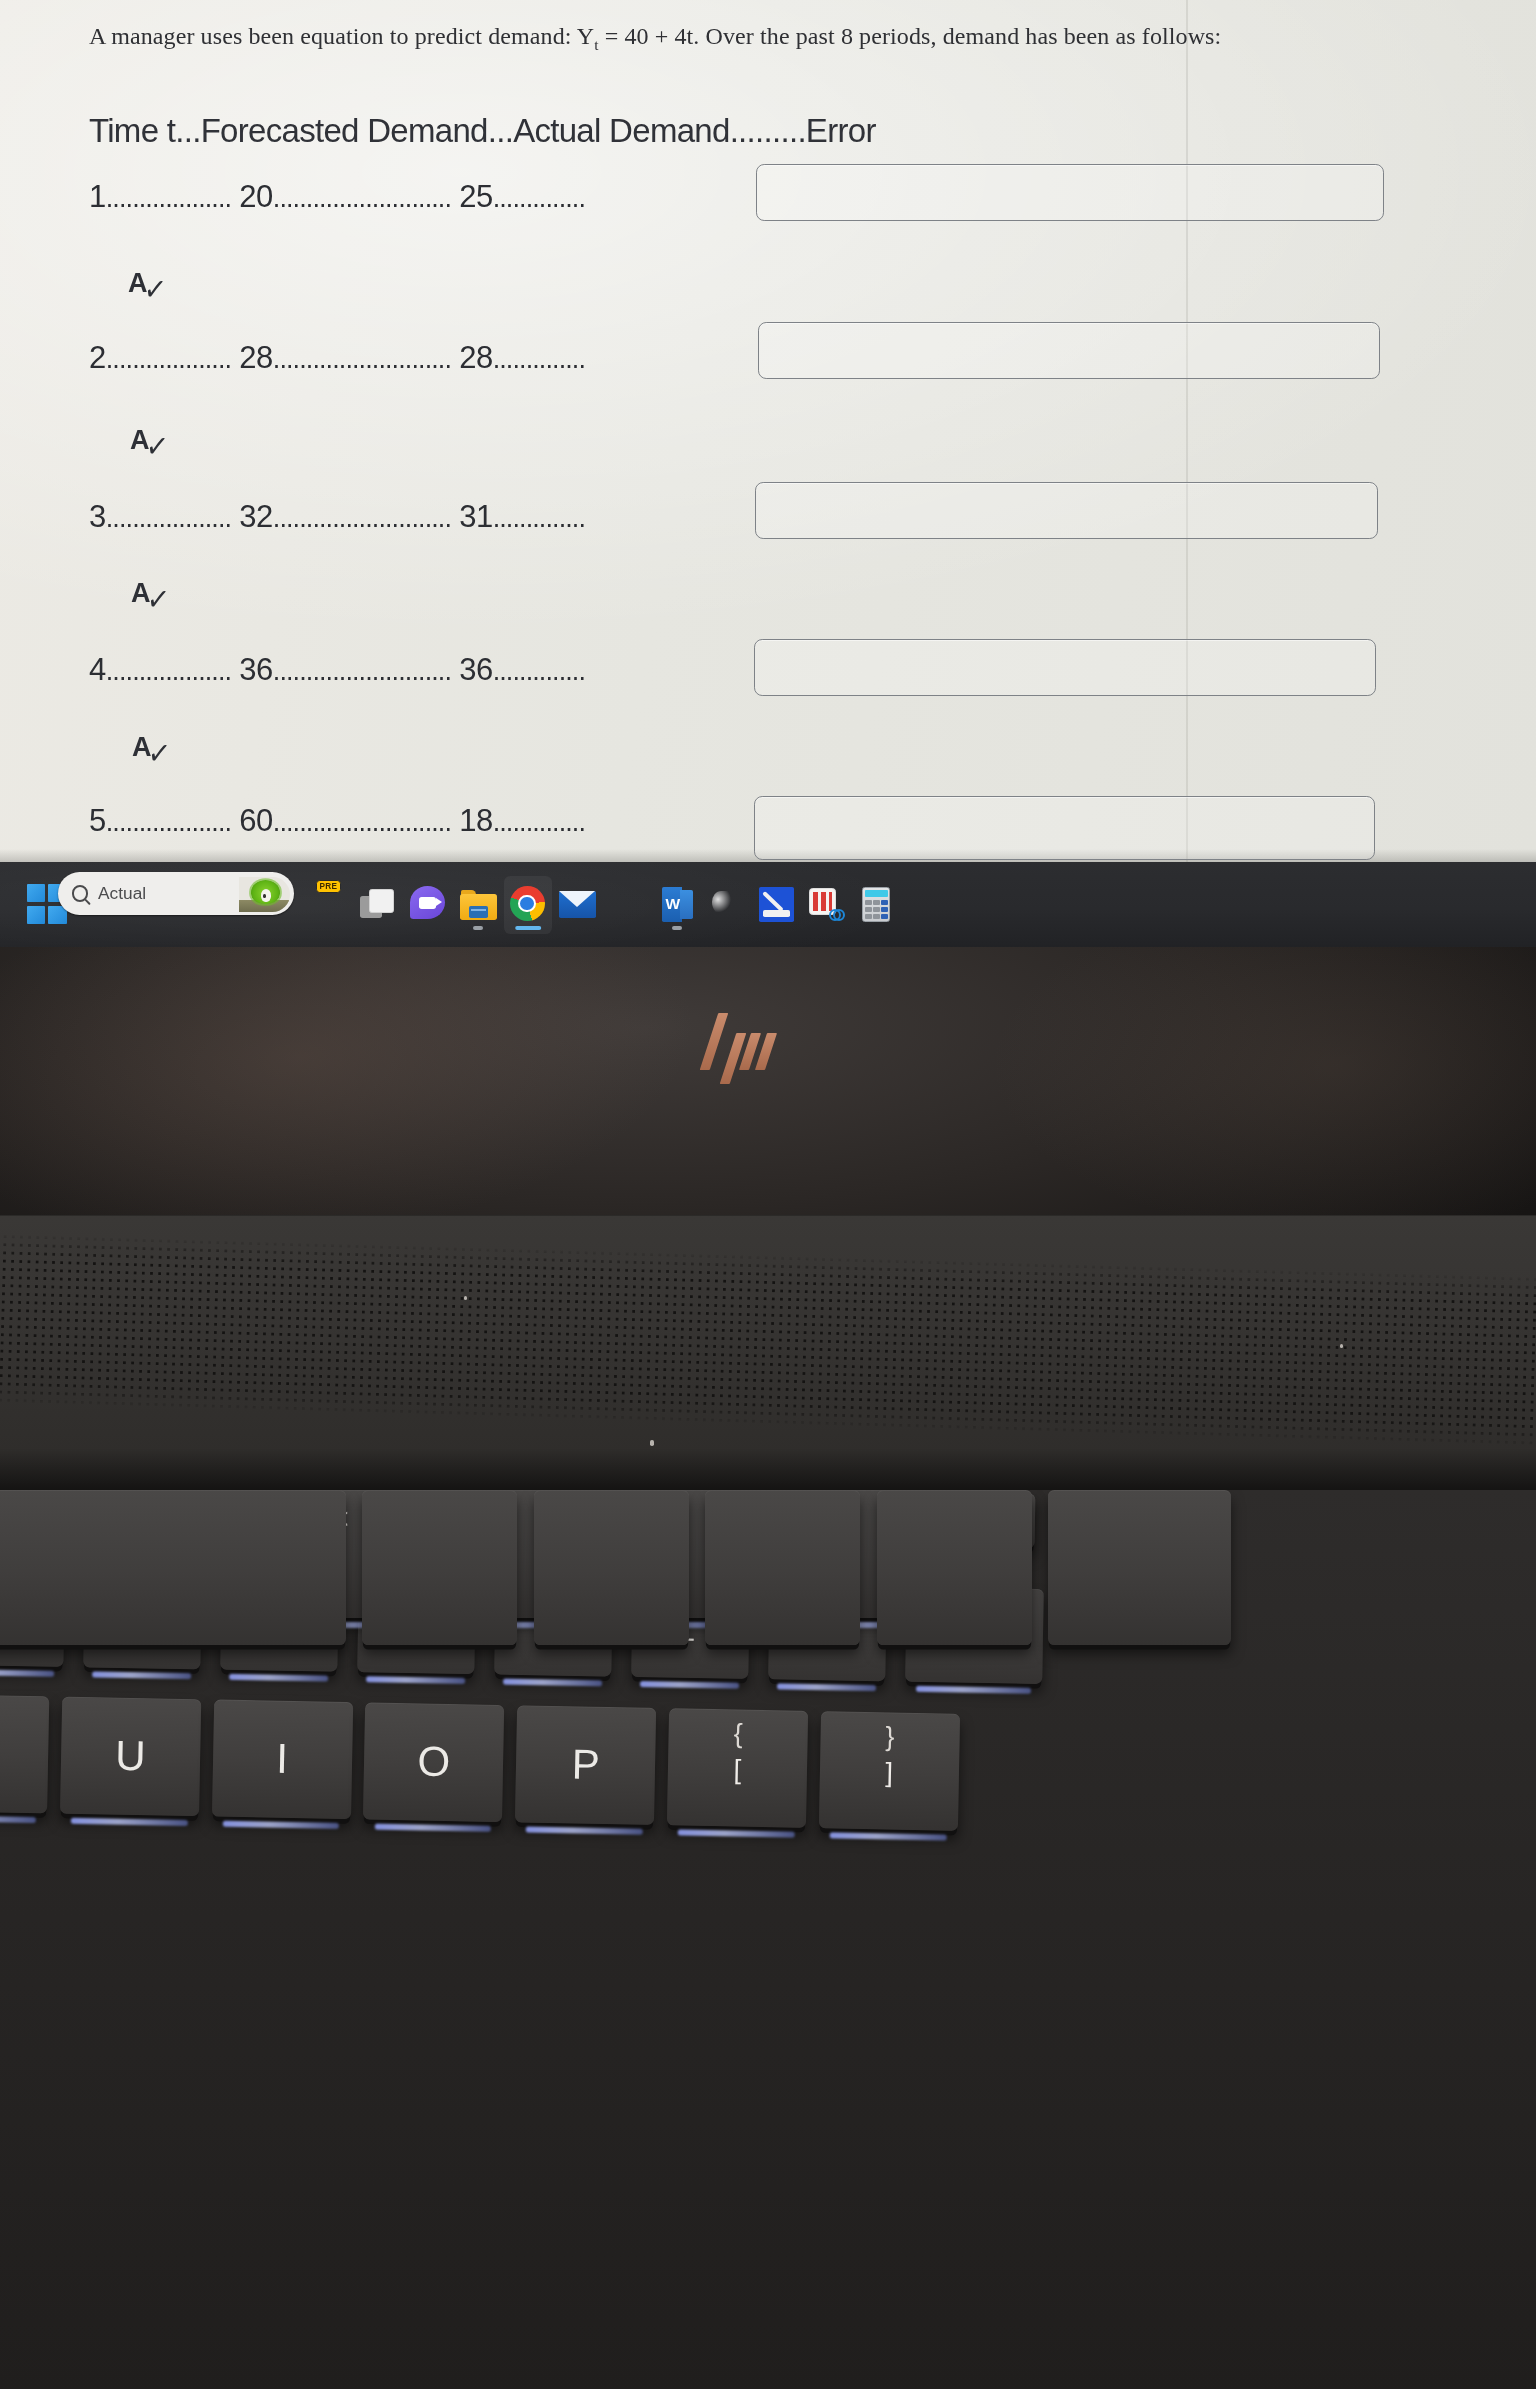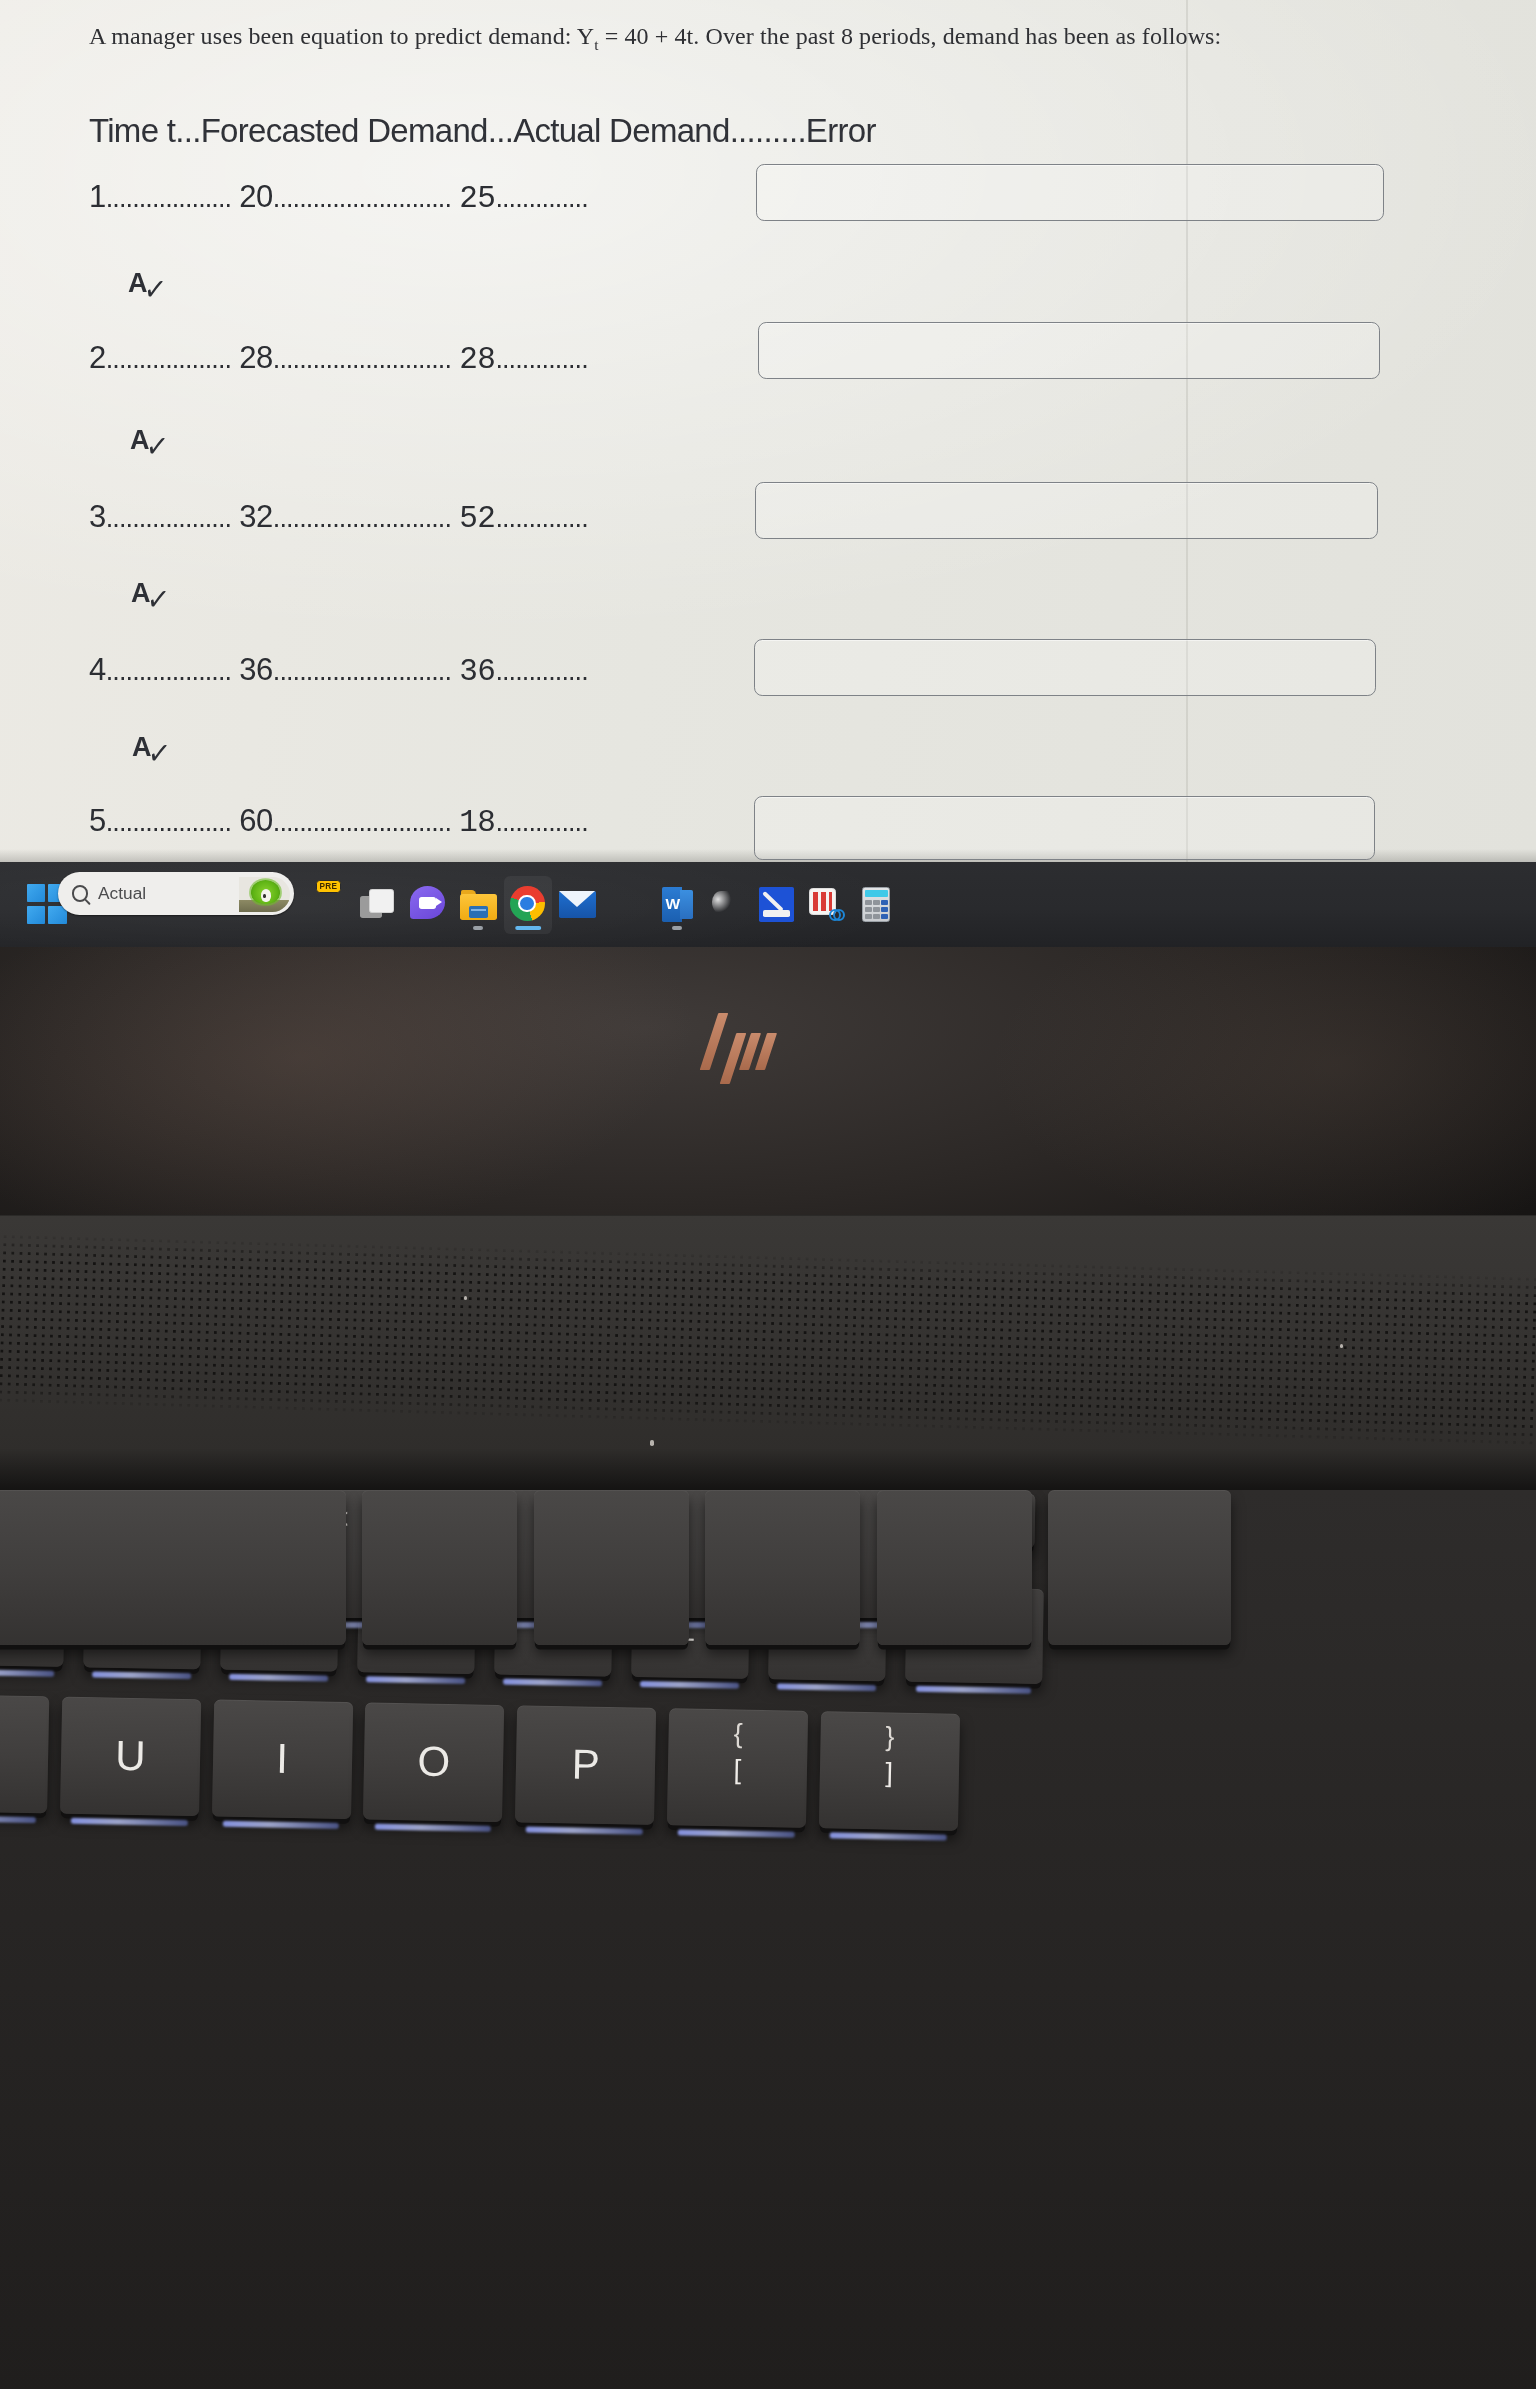--- a/index.html
+++ b/index.html
@@ -101,21 +101,21 @@
     color: #2c2e33;
     letter-spacing: -0.5px;
     white-space: nowrap;
   }
   .row-line .dots {
     letter-spacing: -0.9px;
     font-size: 27px;
   }
   .row-line .idx   { display:inline-block; }
   .row-line .fval  { display:inline-block; }
-  .row-line .aval  { display:inline-block;font-family:Liberation Mono, monospace; }
+  .row-line .aval  { display:inline-block; }
 
   .error-box {
     position: absolute;
     height: 57px;
     border: 1.5px solid #7e8287;
     border-radius: 8.2px;
     background: rgba(255,255,255,0.20);
     box-shadow: inset 0 0.9px 0 rgba(255,255,255,0.5);
   }
 
@@ -650,21 +650,21 @@
           <span class="aval">28</span><span class="dots">..............</span>
         </div>
       </div>
       <div class="error-box" style="left:758px; top:322px; width:622px;"></div>
       <div class="check-mark" style="left:130px; top:427px;"><span>A</span><span class="tick">✓</span></div>
 
       <div class="row" id="row2" style="top:499px;">
         <div class="row-line">
           <span class="idx">3</span><span class="dots">...................</span>
           <span class="fval">32</span><span class="dots">...........................</span>
-          <span class="aval">52</span><span class="dots">..............</span>
+          <span class="aval">31</span><span class="dots">..............</span>
         </div>
       </div>
       <div class="error-box" style="left:755px; top:482px; width:623px;"></div>
       <div class="check-mark" style="left:131px; top:580px;"><span>A</span><span class="tick">✓</span></div>
 
       <div class="row" id="row3" style="top:652px;">
         <div class="row-line">
           <span class="idx">4</span><span class="dots">...................</span>
           <span class="fval">36</span><span class="dots">...........................</span>
           <span class="aval">36</span><span class="dots">..............</span>

